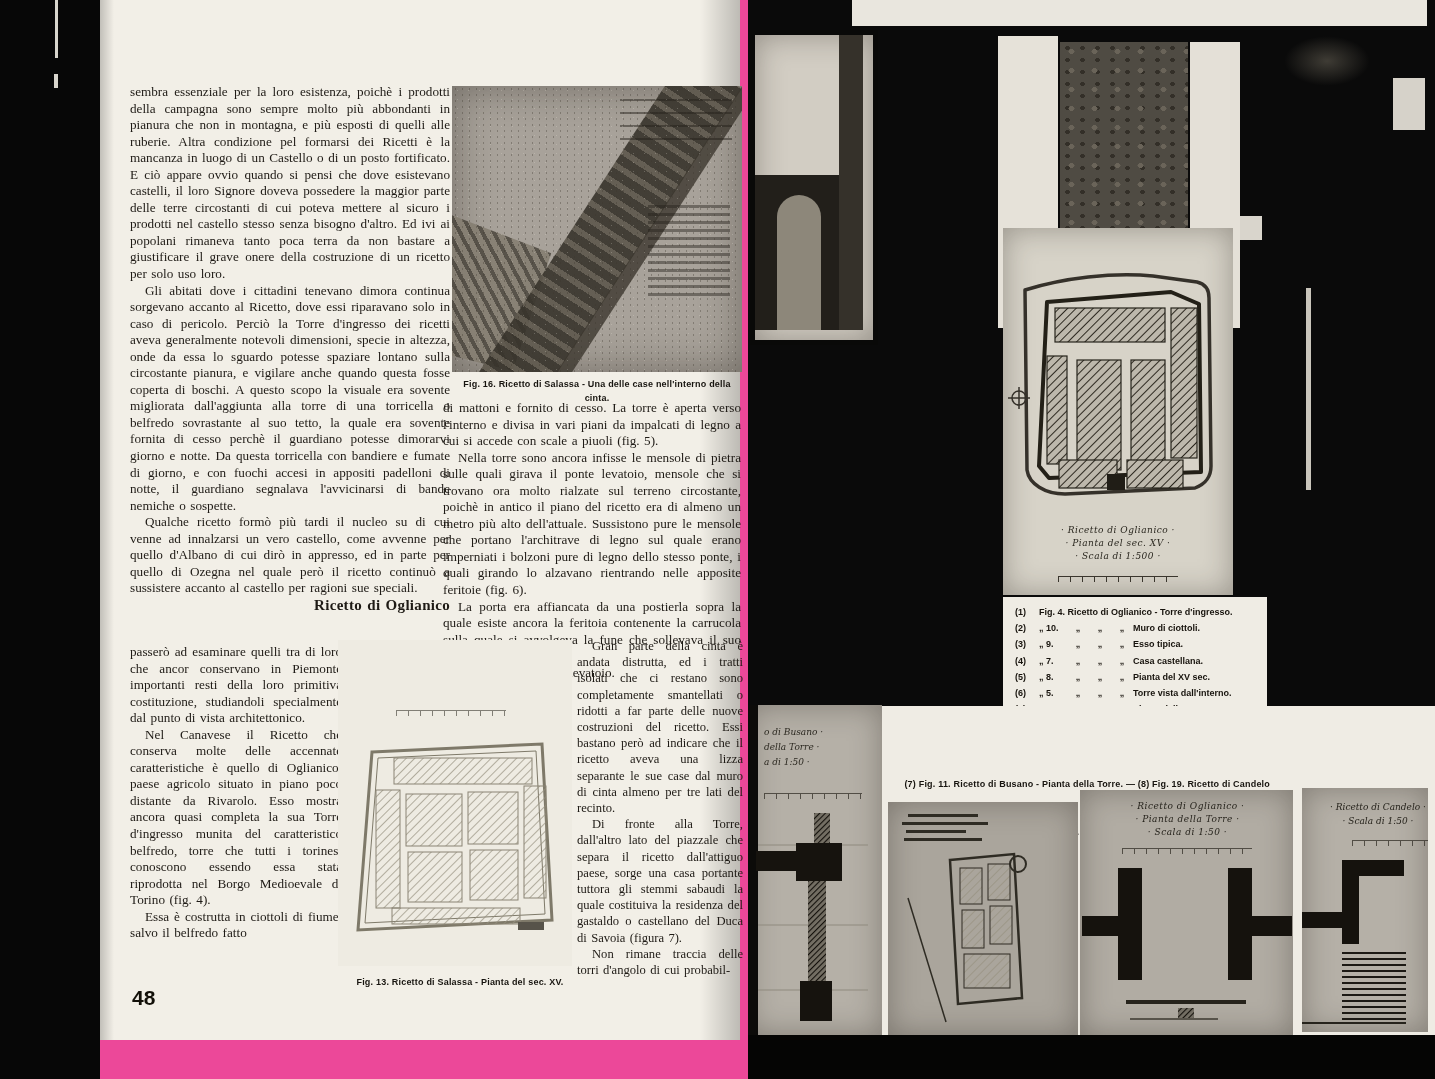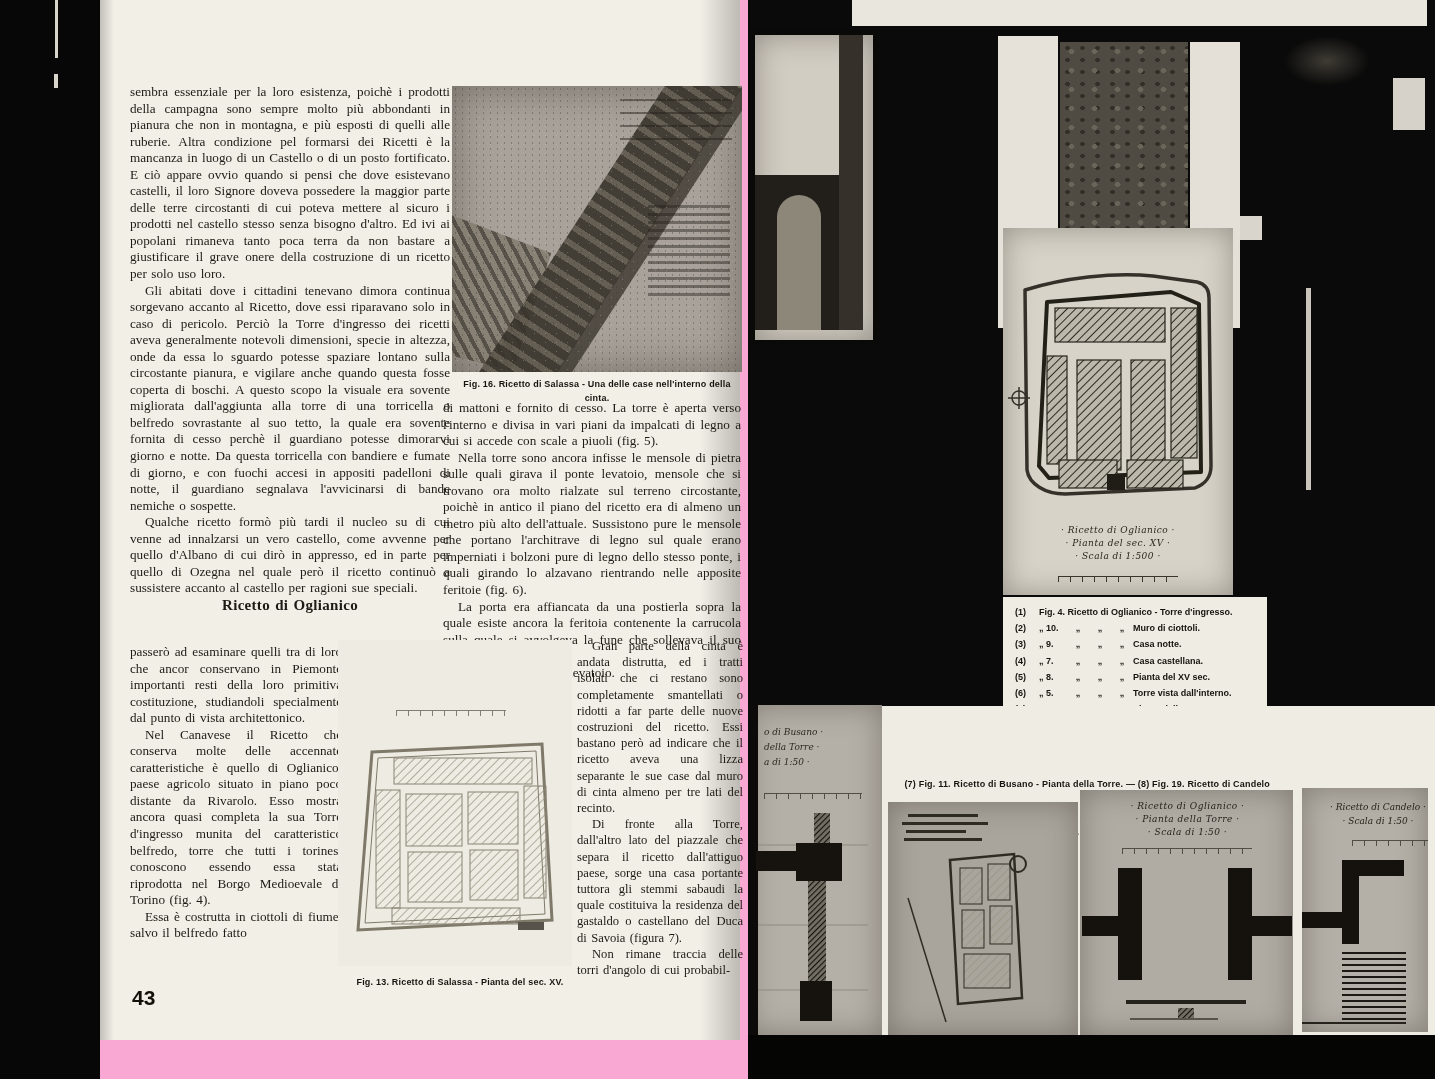--- a/index.html
+++ b/index.html
@@ -1,30 +1,30 @@
 <!DOCTYPE html>
 <html><head>
 <meta charset="utf-8">
 <style>
   html,body{margin:0;padding:0;background:#000;}
-  #root{position:relative;width:1435px;height:1079px;background:#f9a8d4;overflow:hidden;
+  #root{position:relative;width:1435px;height:1079px;background:#ec4899;overflow:hidden;
         font-family:"Liberation Serif",serif;}
   .abs{position:absolute;}
 
   
   #spine{left:0;top:0;width:100px;height:1079px;background:#070707;}
   .spine-mark{background:#d8d5cd;}
 
   
   #left-page{left:100px;top:0;width:640px;height:1040px;
      background:linear-gradient(90deg,rgba(0,0,0,.20) 0,rgba(0,0,0,0) 14px,rgba(0,0,0,0) 600px,rgba(0,0,0,.22) 640px),#f2efe7;}
   .bt{font-size:13.2px;line-height:16.55px;color:#1e1a15;text-align:justify;word-spacing:1.2px;}
   .bt p{margin:0;}
   .ind{text-indent:15px;}
-  .heading{text-align:center;font-weight:bold;font-size:15px;letter-spacing:.3px;margin:14px 0 13px;text-indent:0;}
+  .heading{text-align:right;font-weight:bold;font-size:15px;letter-spacing:.3px;margin:14px 0 13px;text-indent:0;}
   .cap{font-family:"Liberation Sans",sans-serif;font-weight:bold;font-size:9px;color:#17140f;
        text-align:center;letter-spacing:.2px;line-height:14px;}
   .centerline{text-align:center;}
   .pagenum{font-family:"Liberation Sans",sans-serif;font-weight:bold;font-size:21px;color:#131009;}
   .hand{font-family:"DejaVu Serif",serif;font-style:italic;color:#3a362c;}
   .sbar{height:5px;border-top:1.5px solid #3a362e;
         background:repeating-linear-gradient(90deg,#3a362e 0 1.5px,transparent 1.5px 12px);}
 
   
   #fig16{left:352px;top:86px;width:290px;height:286px;background:#a8a29a;overflow:hidden;
@@ -145,21 +145,21 @@
           <rect x="70" y="128" width="54" height="50"></rect>
           <rect x="130" y="68" width="50" height="52"></rect>
           <rect x="132" y="126" width="48" height="50"></rect>
           <rect x="54" y="184" width="128" height="16"></rect>
         </g>
         <rect x="180" y="198" width="26" height="8" fill="#57534a"></rect>
       </svg>
     </div>
     <div class="abs cap" style="left:238px;top:975px;width:244px;">Fig. 13. Ricetto di Salassa - Pianta del sec. XV.</div>
 
-    <div class="abs pagenum" style="left:32px;top:986px;">43</div>
+    <div class="abs pagenum" style="left:32px;top:986px;">48</div>
   </div>
 
   <div class="abs" id="right-page">
 
     <div class="abs" style="left:104px;top:0;width:575px;height:26px;background:#e9e6de;"></div>
 
     <div class="abs panel grainpanel" style="left:2px;top:30px;width:118px;height:305px;background:#d2cdc3;border:5px solid #090908;">
       <div class="abs" style="left:0;top:140px;width:108px;height:155px;background:#221f1a;"></div>
       <div class="abs" style="left:22px;top:160px;width:44px;height:135px;background:#8d877a;border-radius:22px 22px 0 0;"></div>
       <div class="abs" style="left:84px;top:0;width:24px;height:295px;background:#35312a;"></div>
@@ -218,21 +218,21 @@
         <span class="c-d">„</span>
         <span class="c-d">„</span>
         <span class="c-sub">Muro di ciottoli.</span>
       </div>
       <div class="flr">
         <span class="c-num">(3)</span>
         <span class="c-fig">„ 9.</span>
         <span class="c-d">„</span>
         <span class="c-d">„</span>
         <span class="c-d">„</span>
-        <span class="c-sub">Casa notte.</span>
+        <span class="c-sub">Esso tipica.</span>
       </div>
       <div class="flr">
         <span class="c-num">(4)</span>
         <span class="c-fig">„ 7.</span>
         <span class="c-d">„</span>
         <span class="c-d">„</span>
         <span class="c-d">„</span>
         <span class="c-sub">Casa castellana.</span>
       </div>
       <div class="flr">

